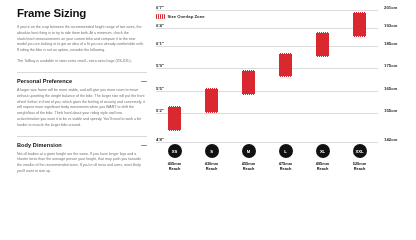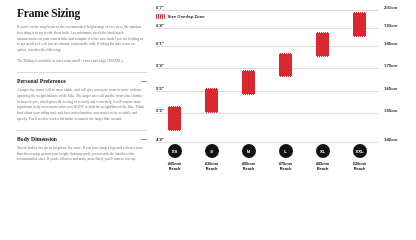--- a/index.html
+++ b/index.html
@@ -9,21 +9,20 @@
     font-family: "Liberation Sans", sans-serif;
     overflow: hidden;
   }
   .page { position: relative; width: 416px; height: 185px; display: flex; }
 
   
   .left-col {
     width: 150px;
     padding: 7px 0 0 17px;
     position: relative;
-    font-family: Liberation Serif, serif;
   }
   .page-title {
     font-size: 11.5px;
     font-weight: bold;
     color: #111;
     letter-spacing: -0.2px;
     margin-bottom: 6px;
   }
   .body-copy {
     font-size: 3.6px;

